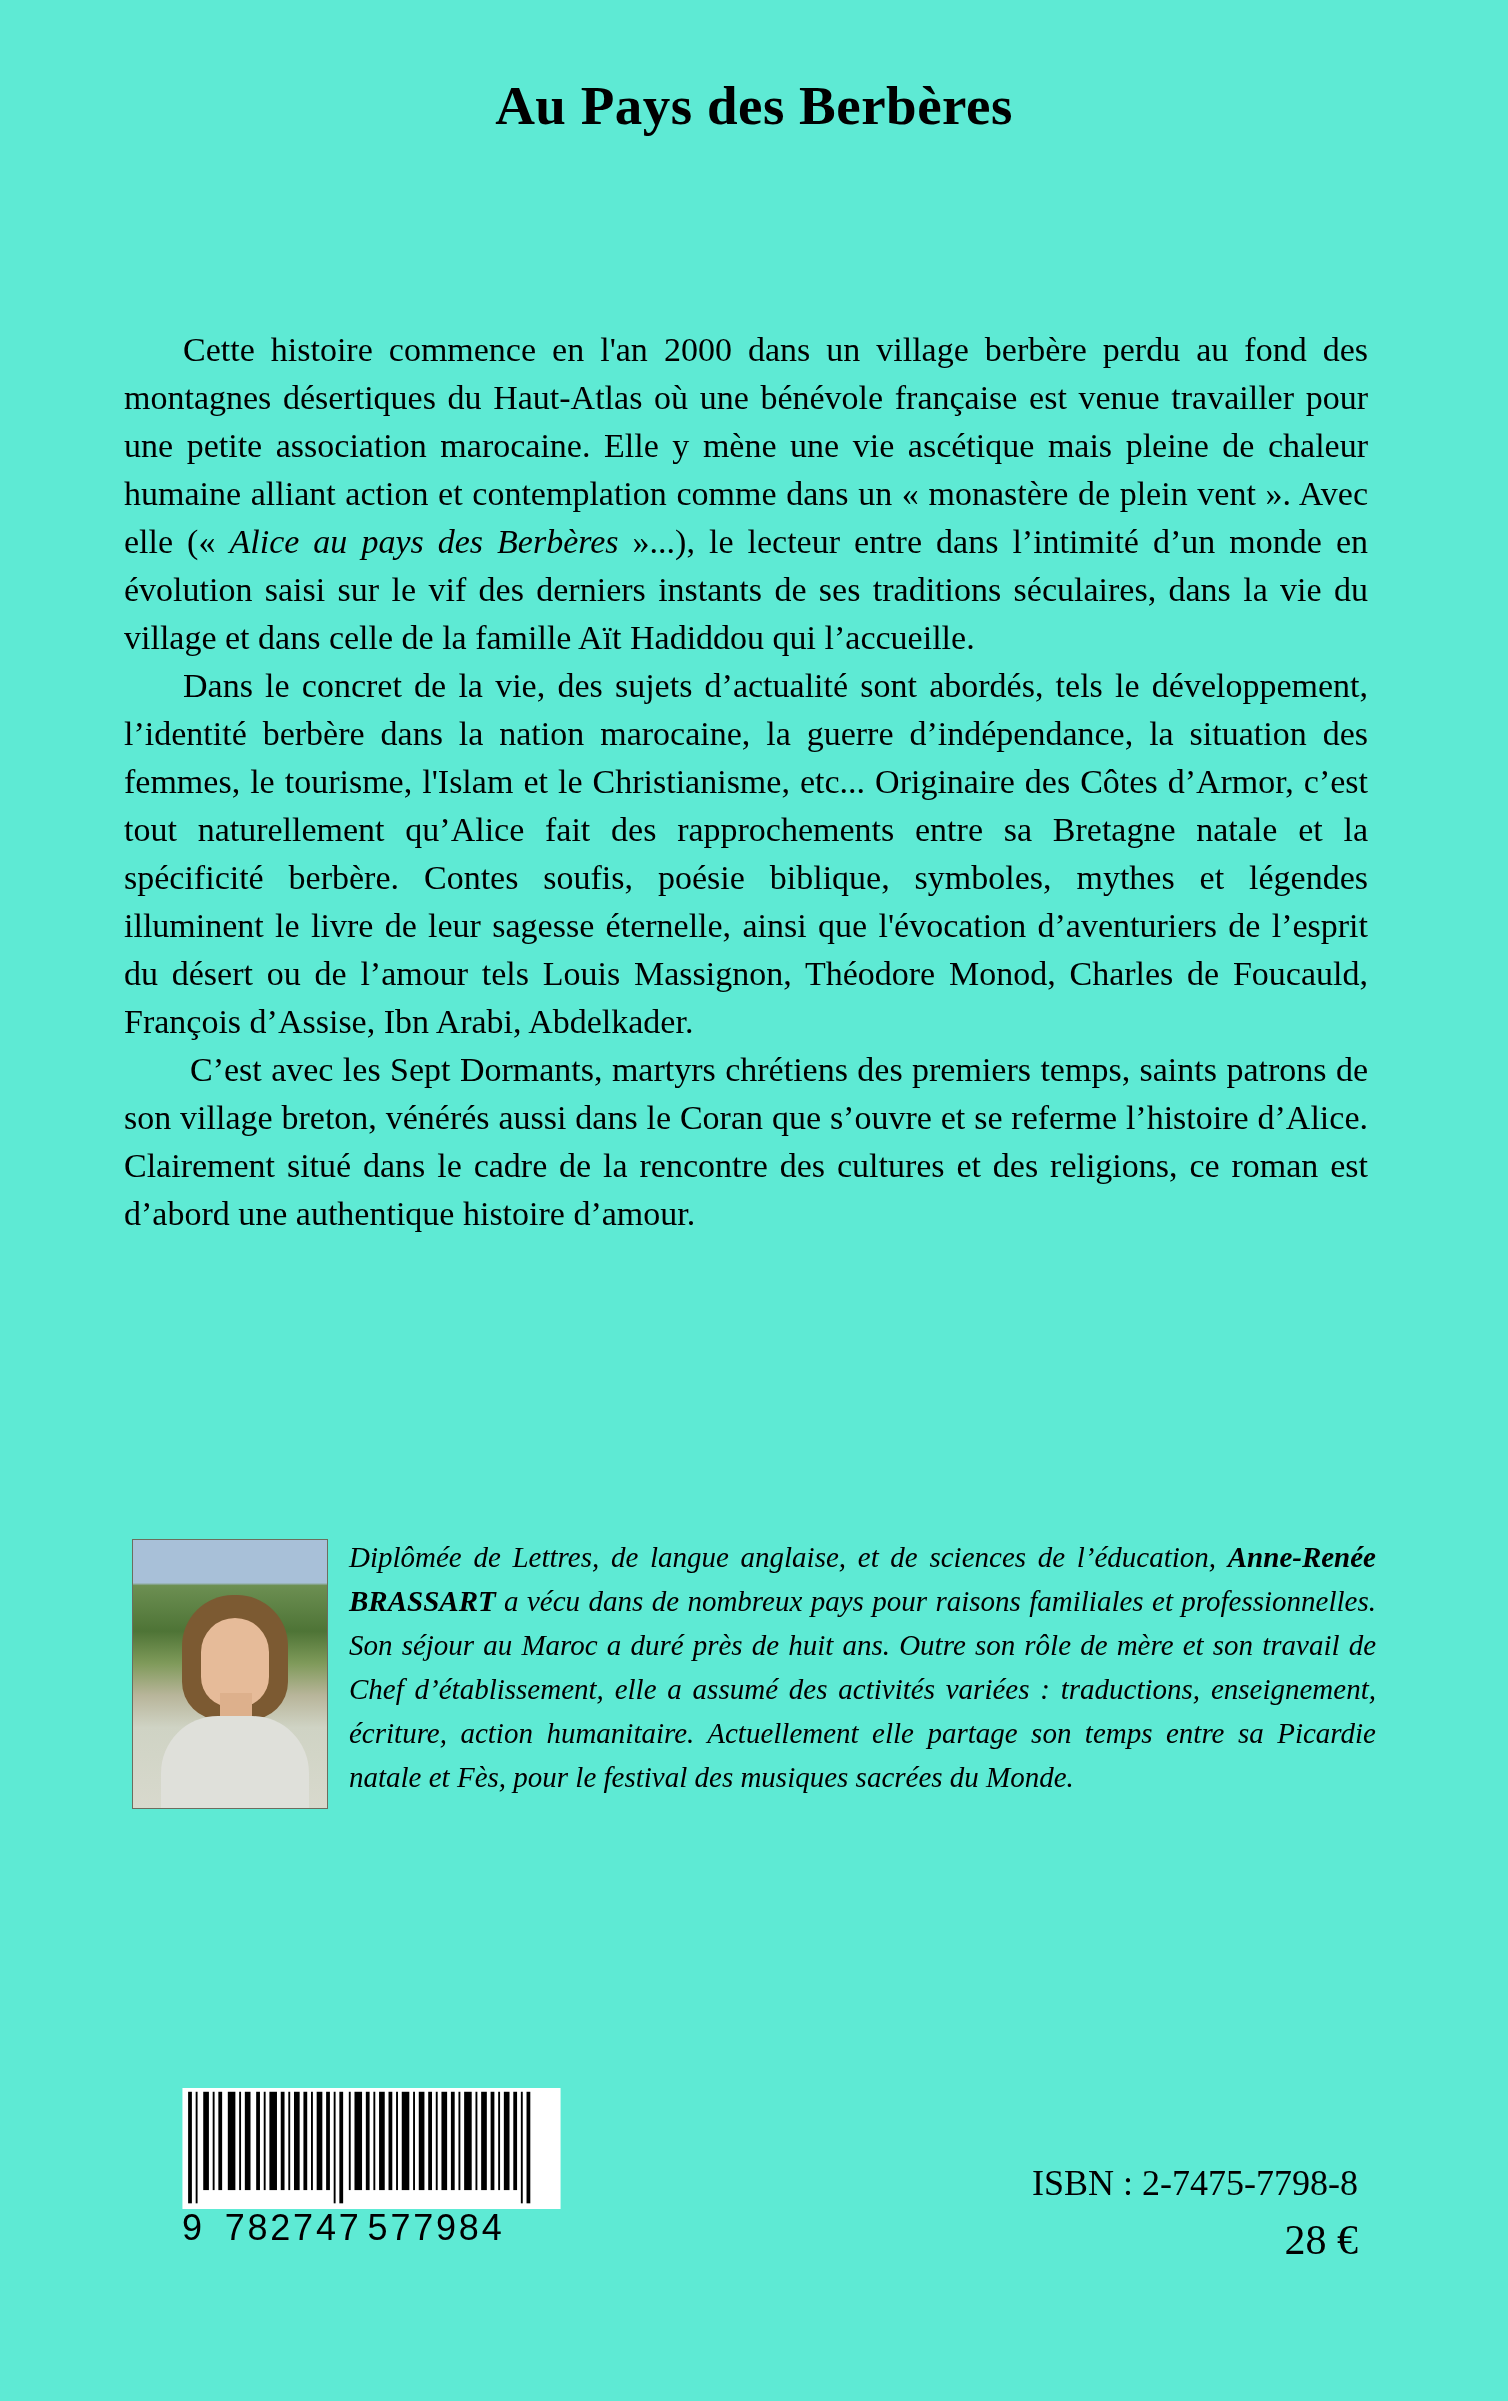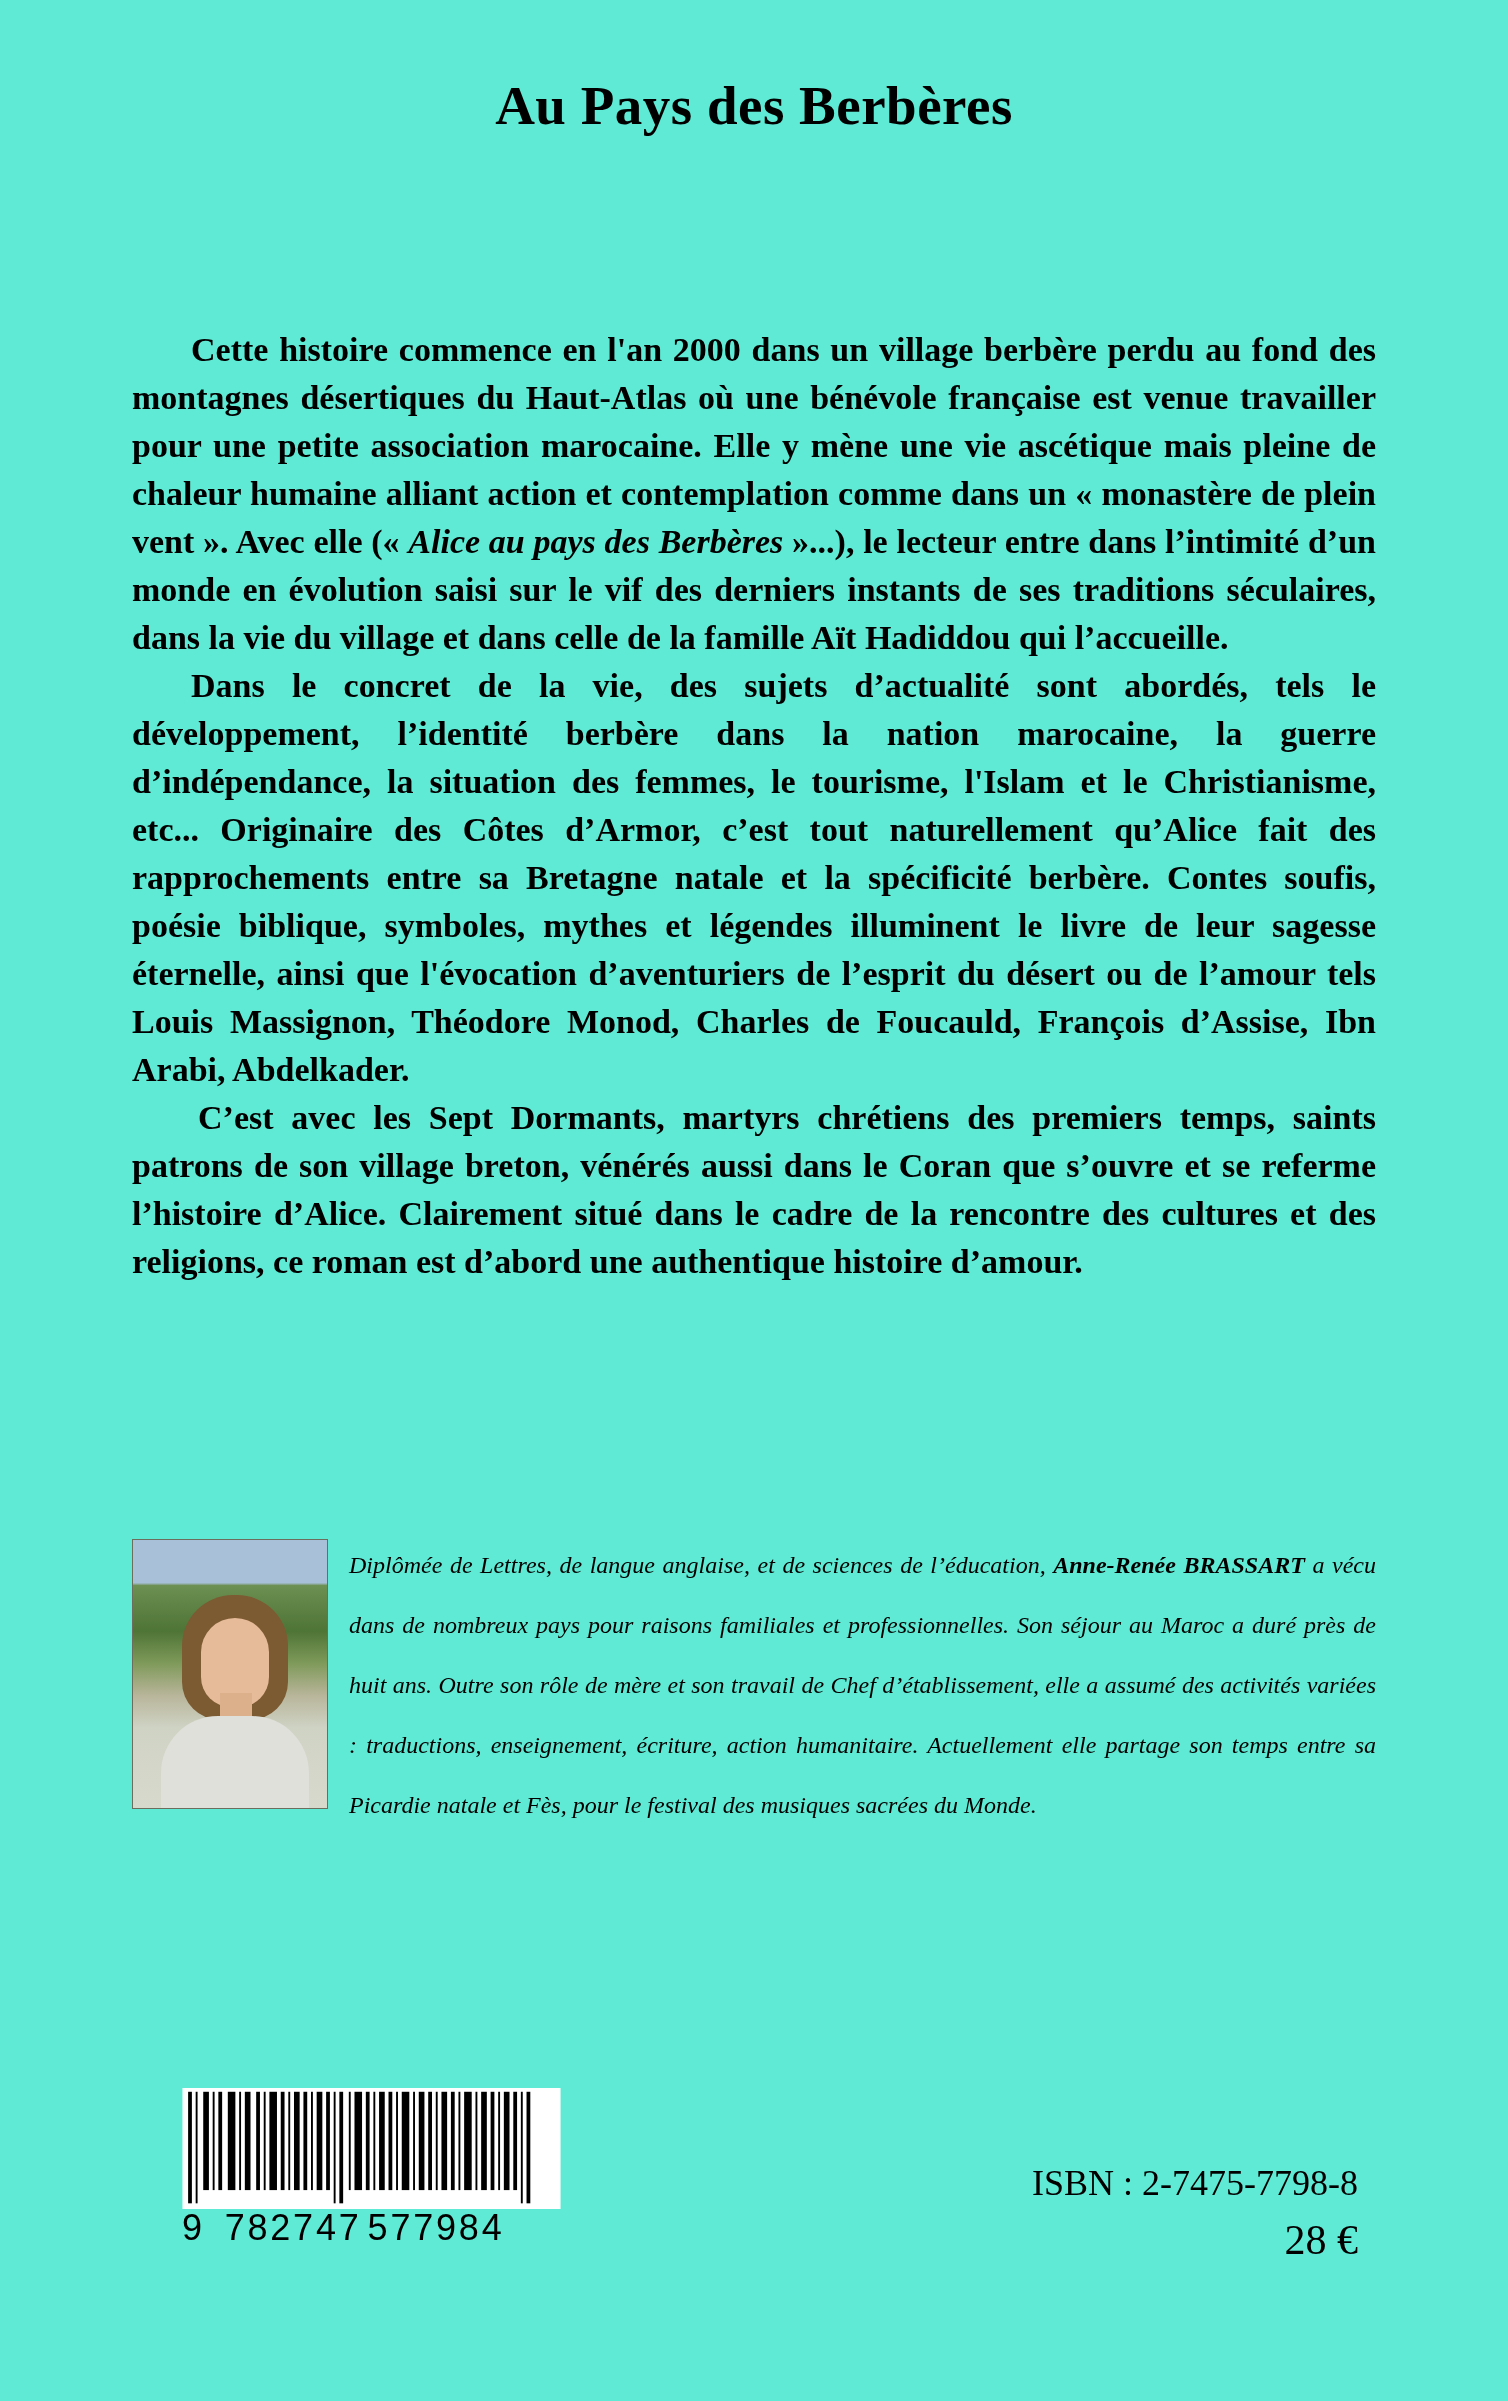--- a/index.html
+++ b/index.html
@@ -27,28 +27,27 @@
     left: 0;
     top: 74px;
     width: 1508px;
     text-align: center;
     font-size: 55px;
     font-weight: bold;
     letter-spacing: 0.5px;
   }
   .blurb {
     position: absolute;
-    left: 132px;
+    left: 124px;
     top: 326px;
     width: 1244px;
     font-size: 34px;
     line-height: 48px;
     text-align: justify;
     text-justify: inter-word;
-    font-weight: bold;
   }
   .blurb p {
     margin: 0;
     text-indent: 59px;
   }
   .blurb p.p3 {
     text-indent: 66px;
   }
   .italic { font-style: italic; }
 
@@ -90,22 +89,22 @@
     background: #ddb08c;
   }
   .photo .body {
     position: absolute;
     left: 28px; top: 176px;
     width: 148px; height: 95px;
     background: #dfe0da;
     border-radius: 57px 57px 0 0;
   }
   .bio-text {
-    font-size: 24px;
-    line-height: 60px;
+    font-size: 29px;
+    line-height: 44px;
     font-style: italic;
     text-align: justify;
     text-justify: inter-word;
   }
   .bio-text .lead { display: inline; }
   .bio-text .author-name { font-weight: bold; font-style: italic; }
   .barcode {
     position: absolute;
     left: 182px;
     top: 2088px;

